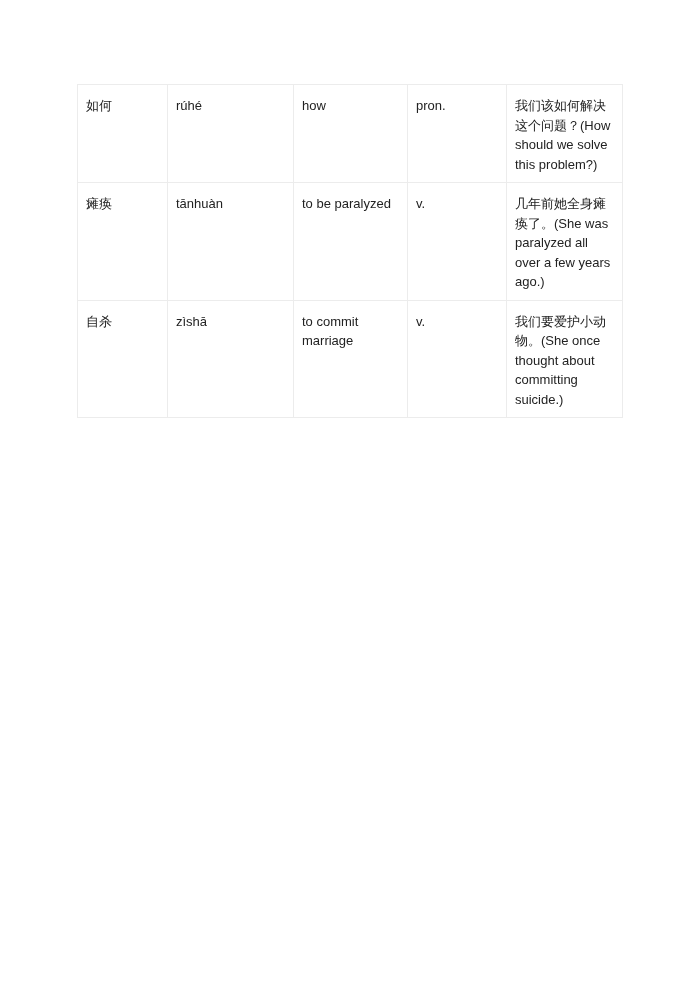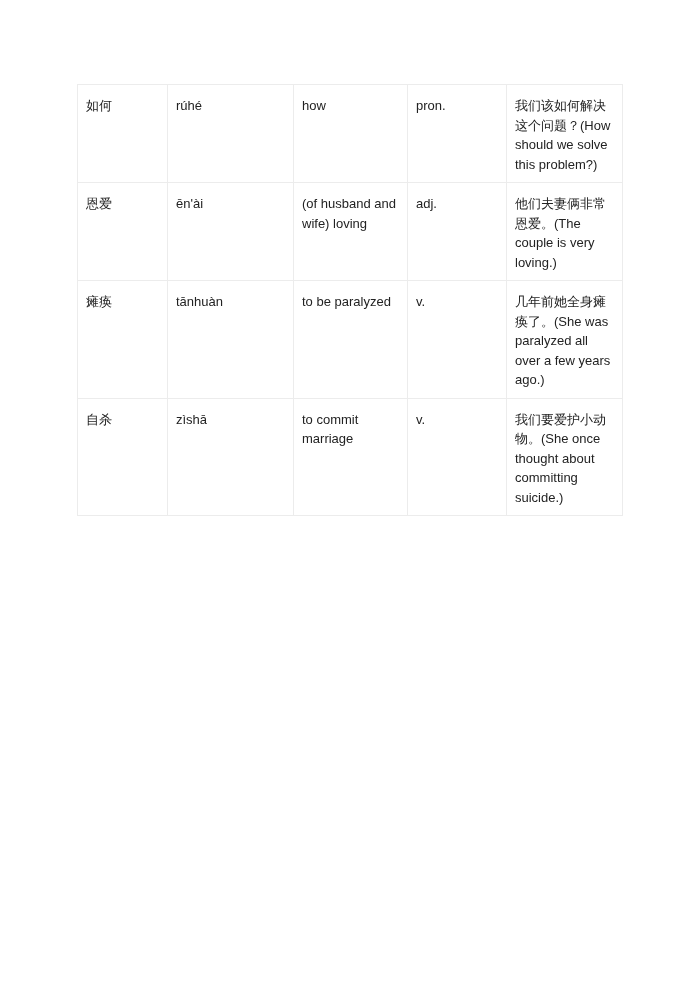--- a/index.html
+++ b/index.html
@@ -66,27 +66,20 @@
       <col class="c-example">
     </colgroup>
     <tbody>
       <tr class="r1">
         <td>如何</td>
         <td>rúhé</td>
         <td>how</td>
         <td>pron.</td>
         <td class="example">我们该如何解决这个问题？(How should we solve this problem?)</td>
       </tr>
-      <tr class="r2">
-        <td>恩爱</td>
-        <td>ēn'ài</td>
-        <td>(of husband and wife) loving</td>
-        <td>adj.</td>
-        <td class="example">他们夫妻俩非常恩爱。(The couple is very loving.)</td>
-      </tr>
       <tr class="r3">
         <td>瘫痪</td>
         <td>tānhuàn</td>
         <td>to be paralyzed</td>
         <td>v.</td>
         <td class="example">几年前她全身瘫痪了。(She was paralyzed all over a few years ago.)</td>
       </tr>
       <tr class="r5">
         <td>自杀</td>
         <td>zìshā</td>

